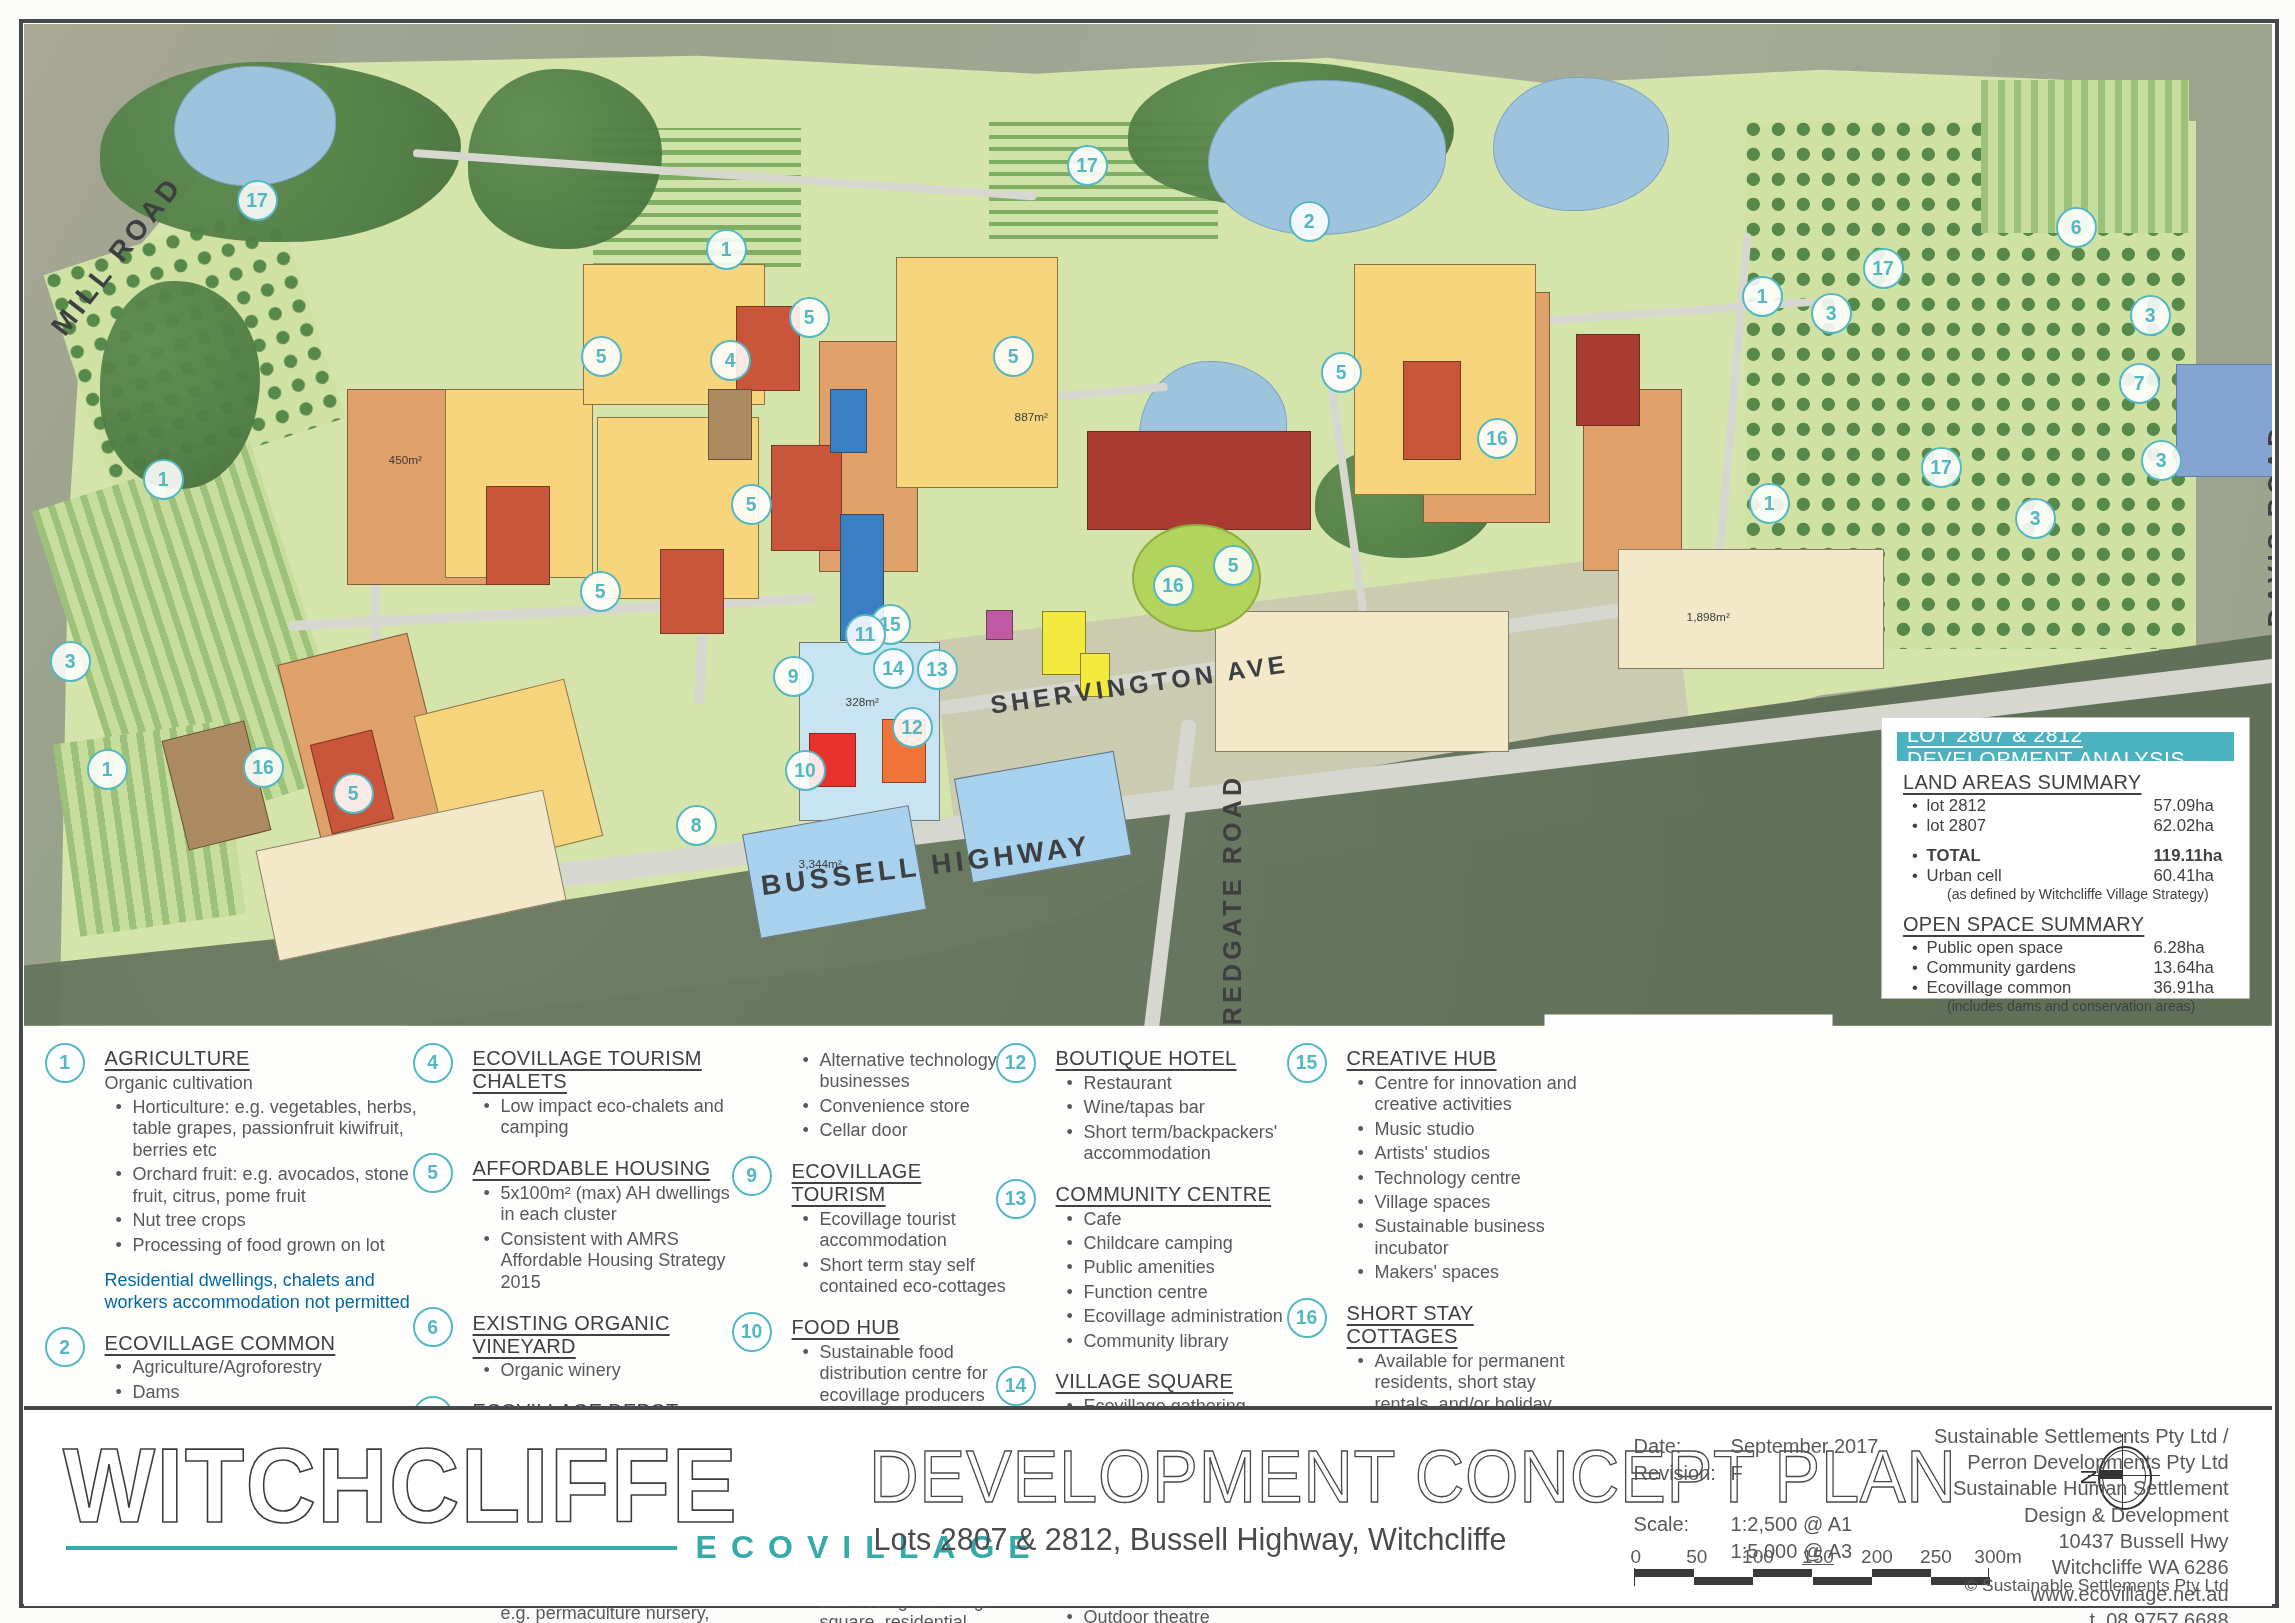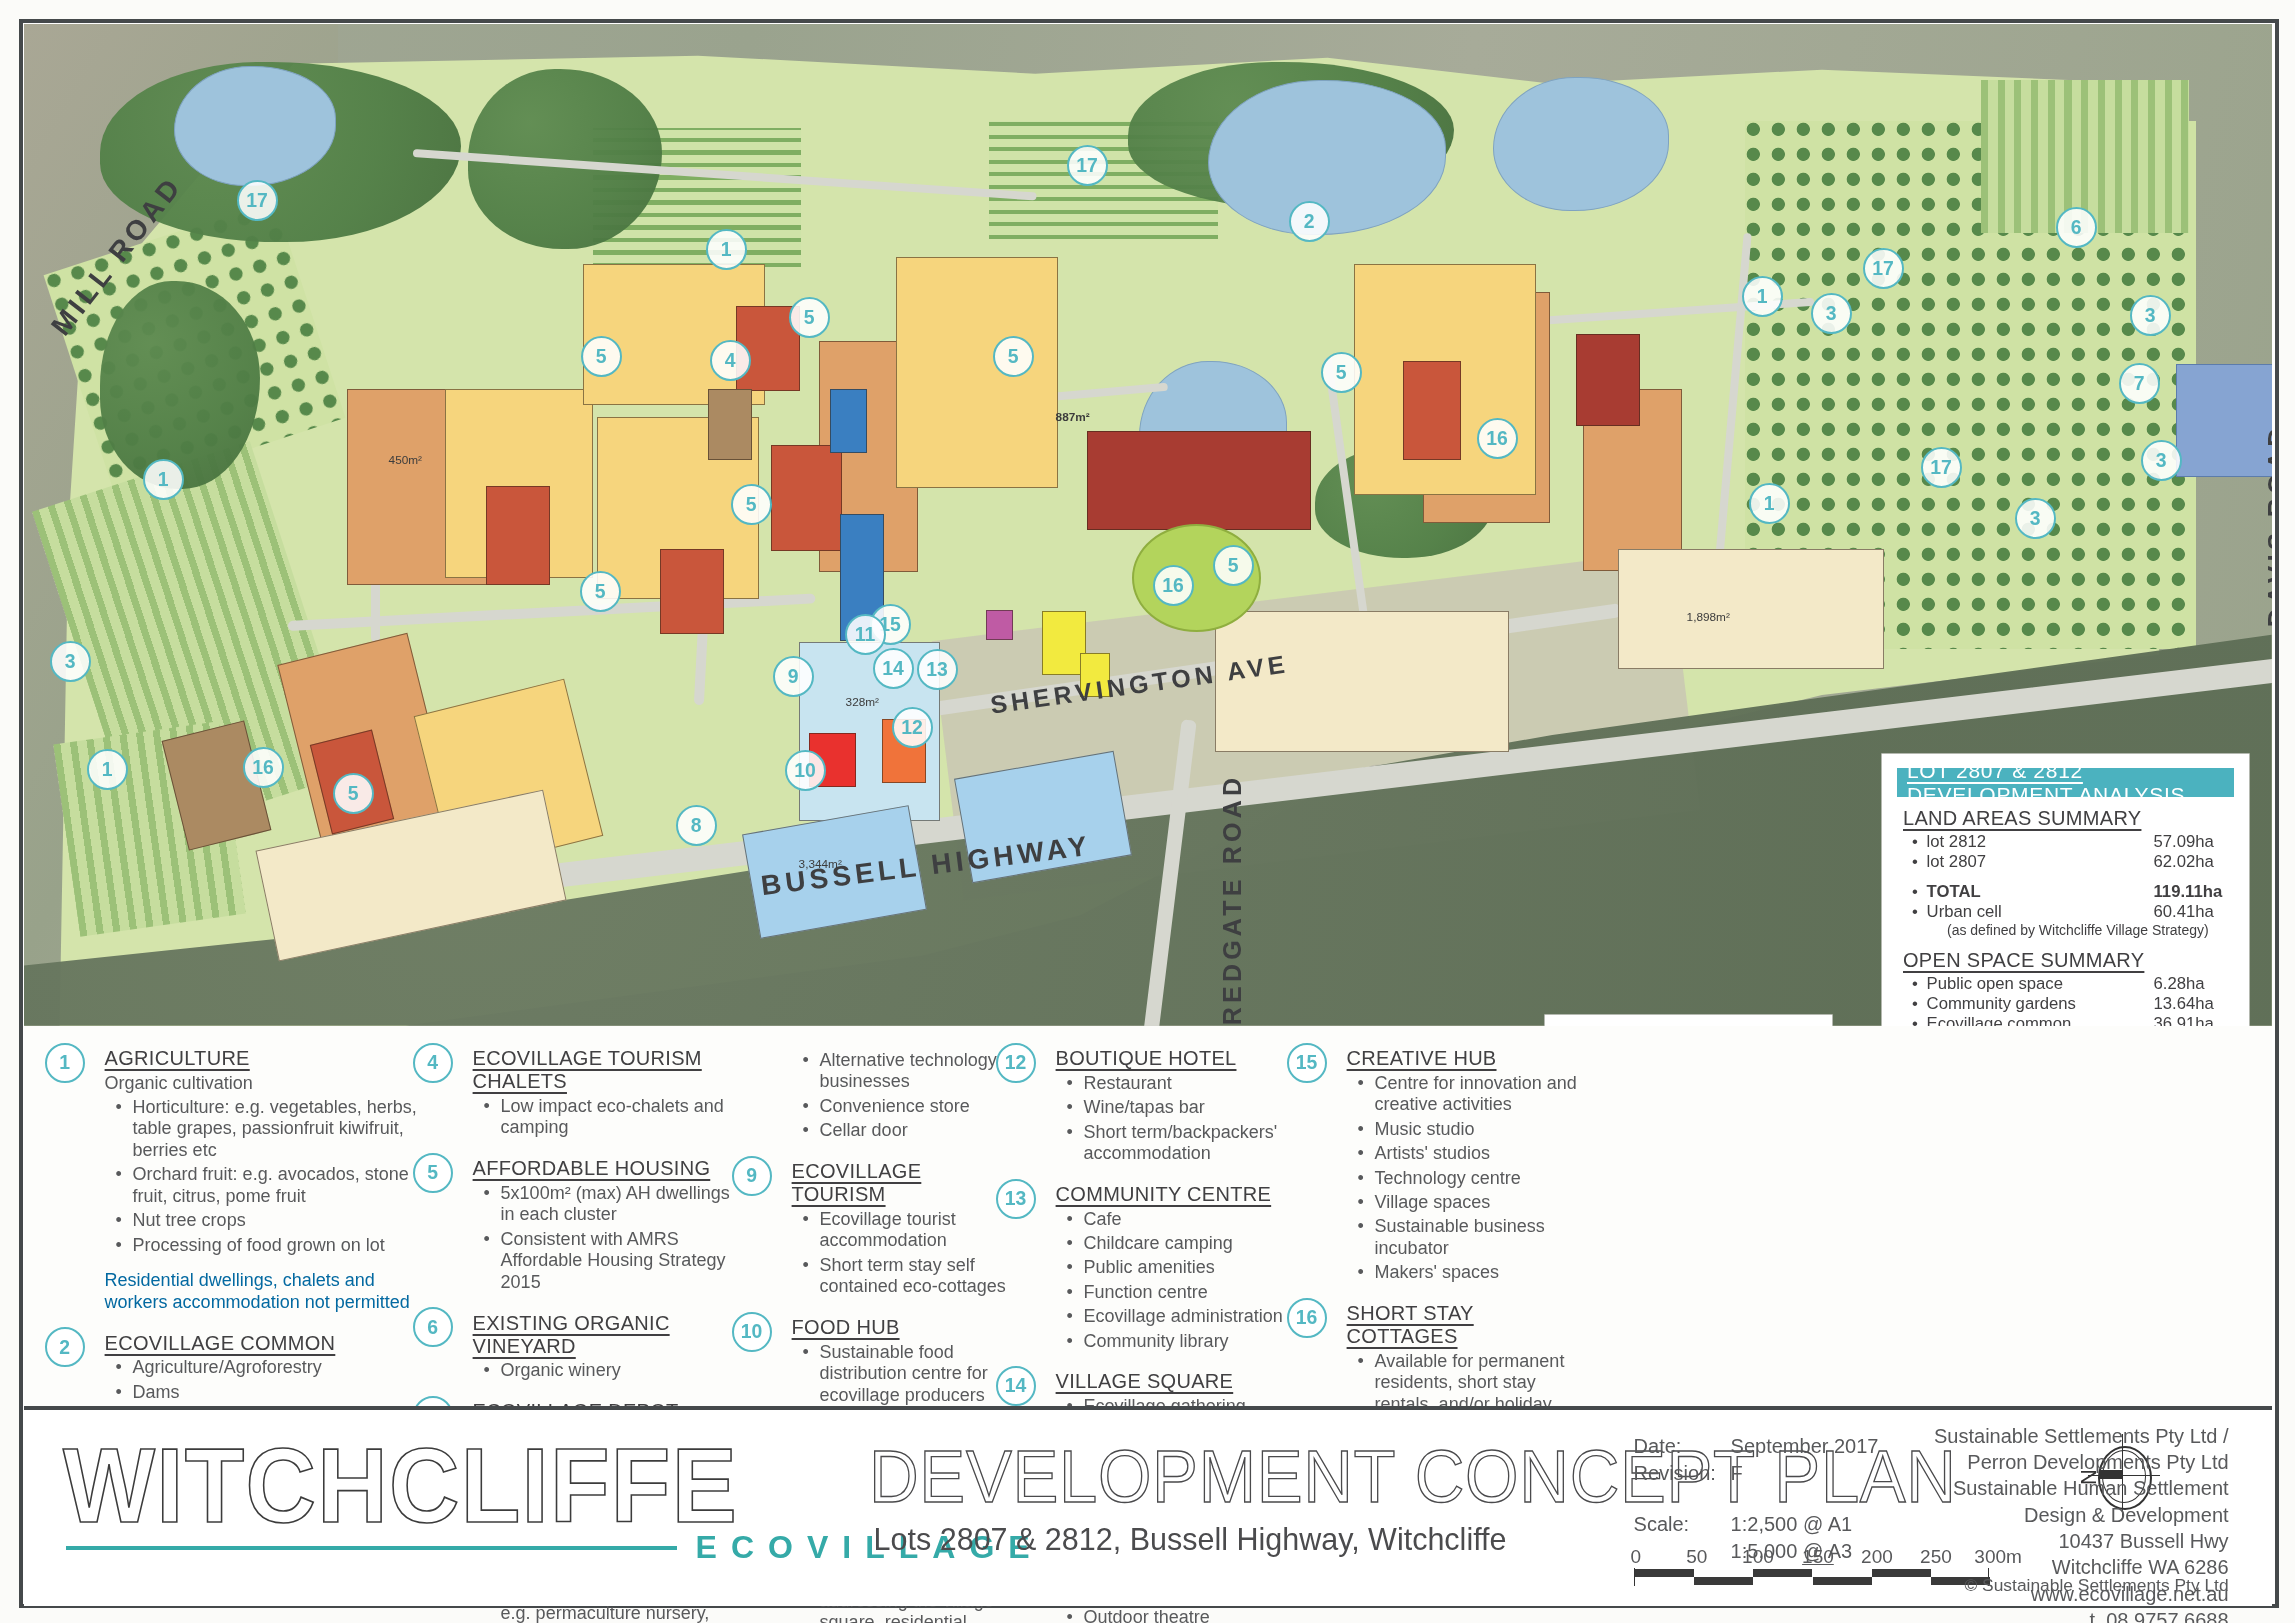--- a/index.html
+++ b/index.html
@@ -219,28 +219,28 @@
         <div class="marker" style="left: 1787px; top: 269px;">3</div>
         <div class="marker" style="left: 1839px; top: 224px;">17</div>
         <div class="marker" style="left: 2095px; top: 339px;">7</div>
         <div class="marker" style="left: 2117px; top: 416px;">3</div>
         <div class="marker" style="left: 1897px; top: 423px;">17</div>
         <div class="marker" style="left: 1725px; top: 459px;">1</div>
         <div class="marker" style="left: 1991px; top: 474px;">3</div>
       </div>
     <div id="lotlabels">
         <div class="lotlbl" style="left: 365px; top: 429px;">450m²</div>
-        <div class="lotlbl" style="left: 1032px; top: 386px; font-weight: bold;">887m²</div>
+        <div class="lotlbl" style="left: 991px; top: 386px;">887m²</div>
         <div class="lotlbl" style="left: 822px; top: 671px;">328m²</div>
         <div class="lotlbl" style="left: 1663px; top: 586px;">1,898m²</div>
         <div class="lotlbl" style="left: 775px; top: 833px;">3,344m²</div>
       </div>
   </div>
 
-  <div class="panel" style="left:1882px;top:754px;width:367px;height:280px;">
+  <div class="panel" style="left:1882px;top:718px;width:367px;height:280px;">
     <div class="tealbar" style="position:absolute;left:15.3px;top:14px;right:15.3px;height:29px;">
       <span>LOT 2807 &amp; 2812 DEVELOPMENT ANALYSIS</span>
     </div>
     <div id="analysis-body" style="position:absolute;left:21px;top:43px;right:12.5px;">
         <div class="an-sec">
           <h3>LAND AREAS SUMMARY</h3>
           <div class="an-row">
             <span class="bl">•</span>
             <span class="lb">lot 2812</span>
             <span class="vl">57.09ha</span>

